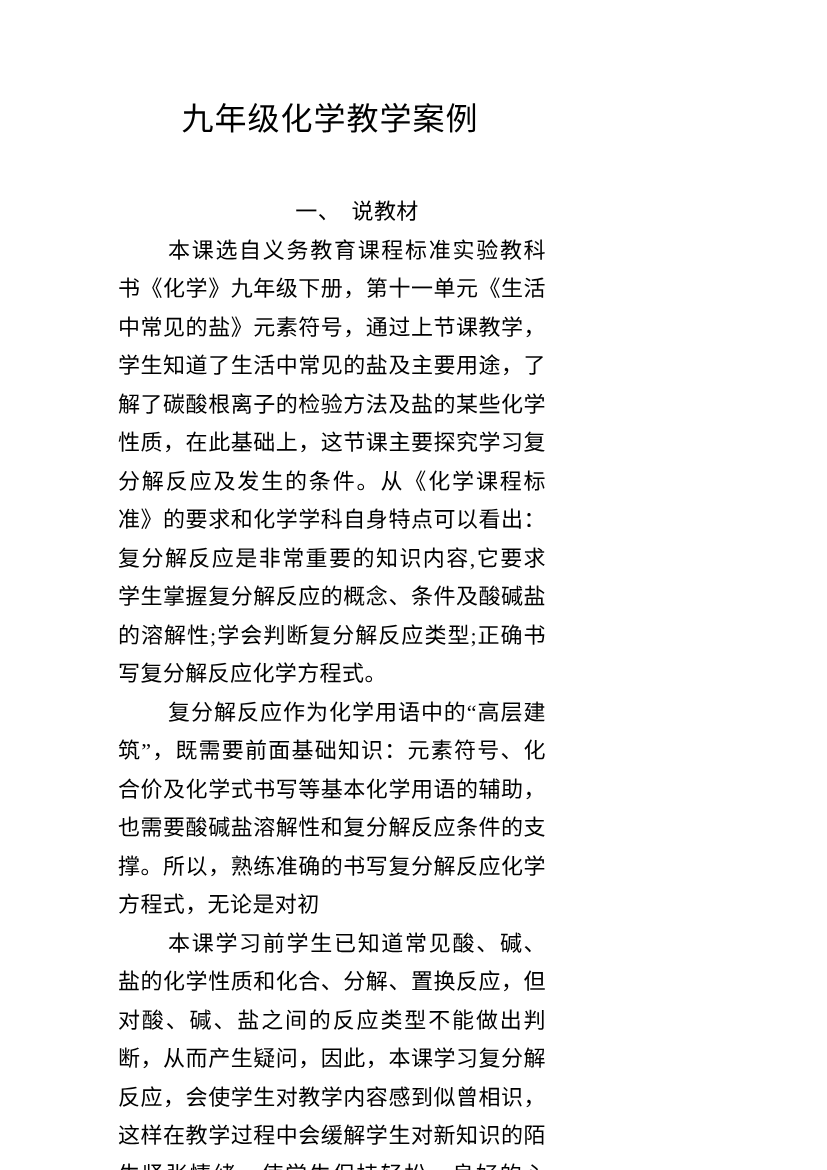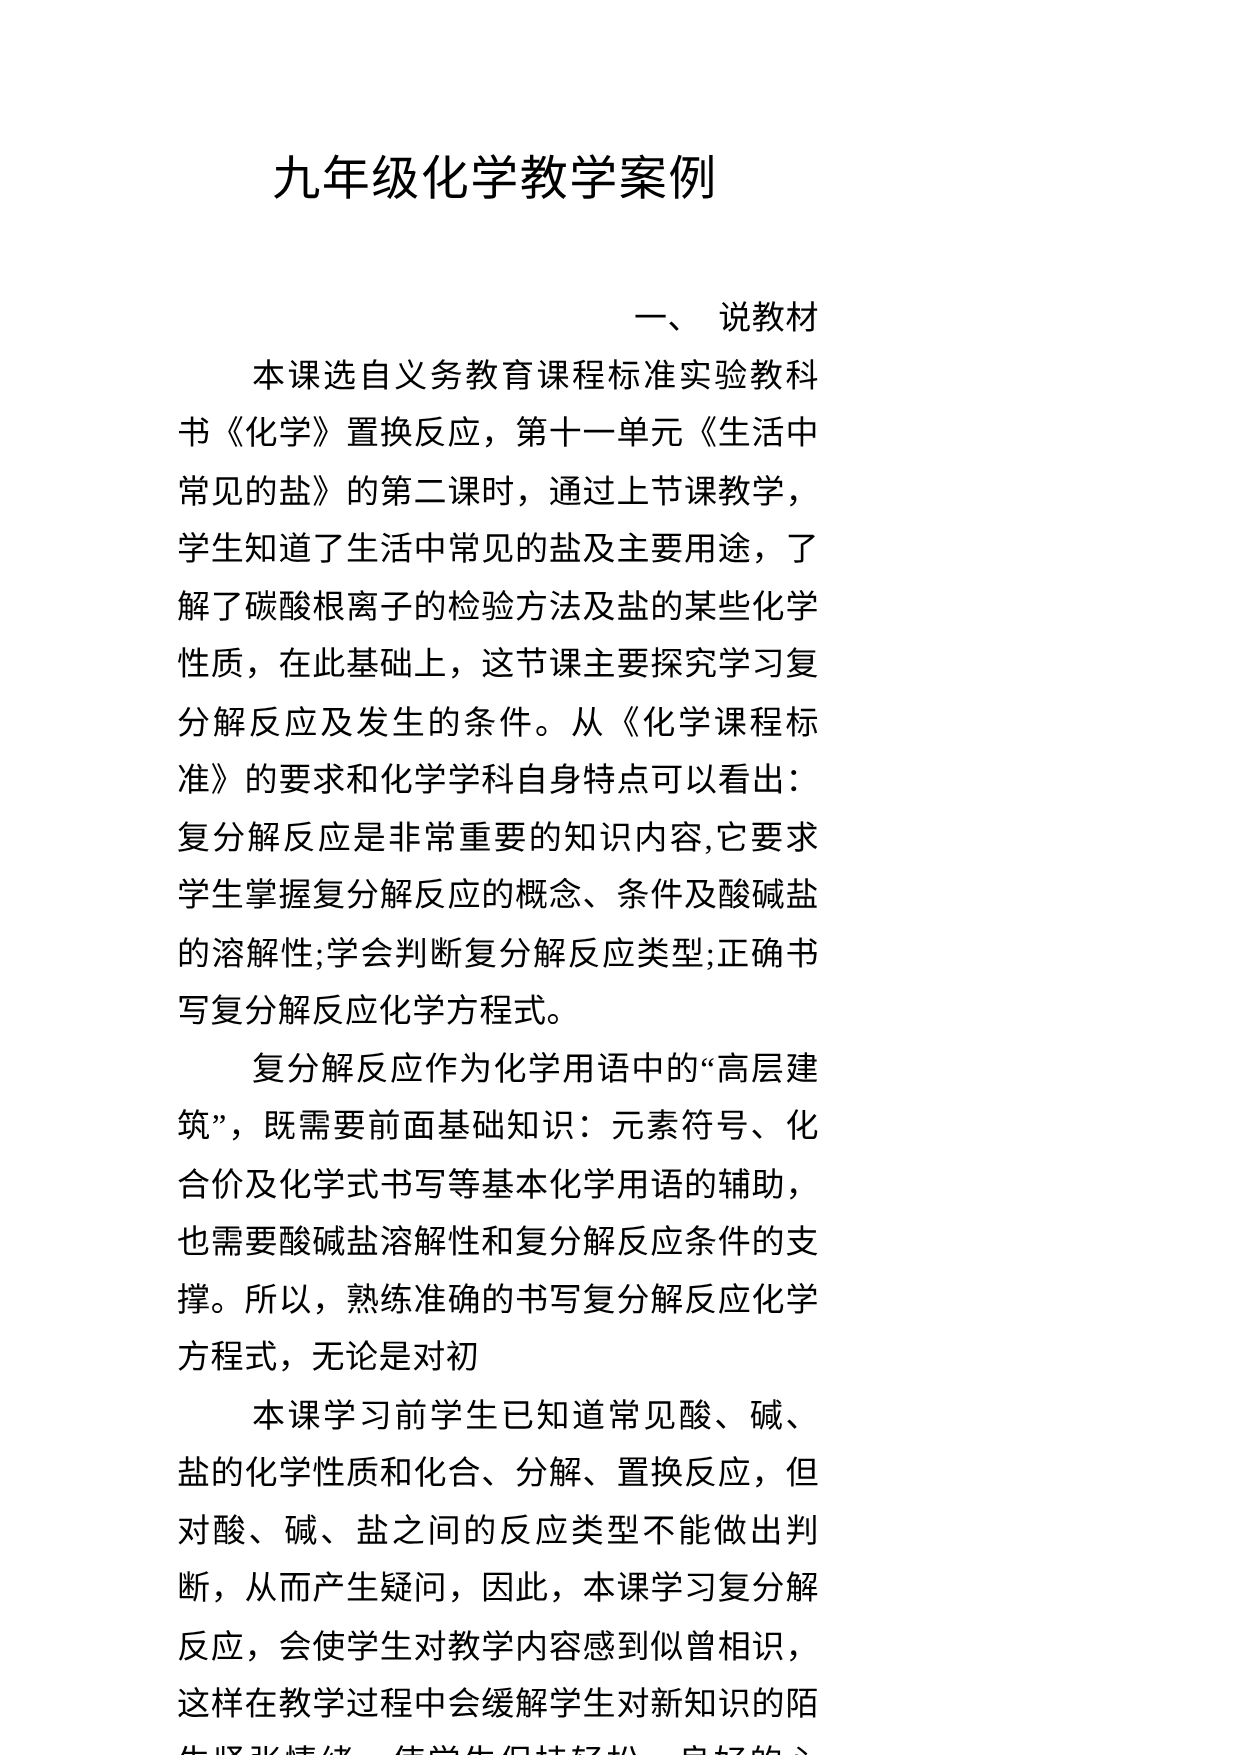--- a/index.html
+++ b/index.html
@@ -33,31 +33,31 @@
     letter-spacing: 0.4px;
     text-align: justify;
     text-justify: inter-character;
   }
   .content p {
     margin: 0;
     padding: 0;
     text-indent: 50px;
   }
   .section-heading {
-    text-align: right;
+    text-align: center;
   }
 </style>
 </head>
 <body>
 
 <div class="page">
   <h1 class="doc-title">九年级化学教学案例</h1>
 
   <div class="content">
     <p class="section-heading">一、　说教材</p>
 
-    <p class="para">本课选自义务教育课程标准实验教科书《化学》置换反应，第十一单元《生活中常见的盐》的第二课时，通过上节课教学，学生知道了生活中常见的盐及主要用途，了解了碳酸根离子的检验方法及盐的某些化学性质，在此基础上，这节课主要探究学习复分解反应及发生的条件。从《化学课程标准》的要求和化学学科自身特点可以看出：复分解反应是非常重要的知识内容,它要求学生掌握复分解反应的概念、条件及酸碱盐的溶解性;学会判断复分解反应类型;正确书写复分解反应化学方程式。</p>
+    <p class="para">本课选自义务教育课程标准实验教科书《化学》九年级下册，第十一单元《生活中常见的盐》元素符号，通过上节课教学，学生知道了生活中常见的盐及主要用途，了解了碳酸根离子的检验方法及盐的某些化学性质，在此基础上，这节课主要探究学习复分解反应及发生的条件。从《化学课程标准》的要求和化学学科自身特点可以看出：复分解反应是非常重要的知识内容,它要求学生掌握复分解反应的概念、条件及酸碱盐的溶解性;学会判断复分解反应类型;正确书写复分解反应化学方程式。</p>
 
     <p class="para">复分解反应作为化学用语中的“高层建筑”，既需要前面基础知识：元素符号、化合价及化学式书写等基本化学用语的辅助，也需要酸碱盐溶解性和复分解反应条件的支撑。所以，熟练准确的书写复分解反应化学方程式，无论是对初</p>
 
     <p class="para">本课学习前学生已知道常见酸、碱、盐的化学性质和化合、分解、置换反应，但对酸、碱、盐之间的反应类型不能做出判断，从而产生疑问，因此，本课学习复分解反应，会使学生对教学内容感到似曾相识，这样在教学过程中会缓解学生对新知识的陌生紧张情绪，使学生保持轻松、良好的心态。而教材内容的整体安排又体现了复分解反应知识的层次性、系统性，渗透由易到难、循序渐进的理念，符合初中学生的认知规律。</p>
   </div>
 </div>
 
 </body></html>

